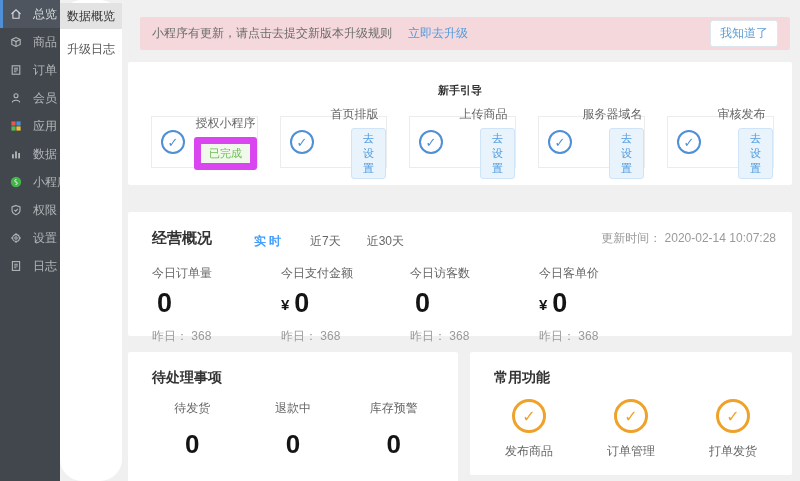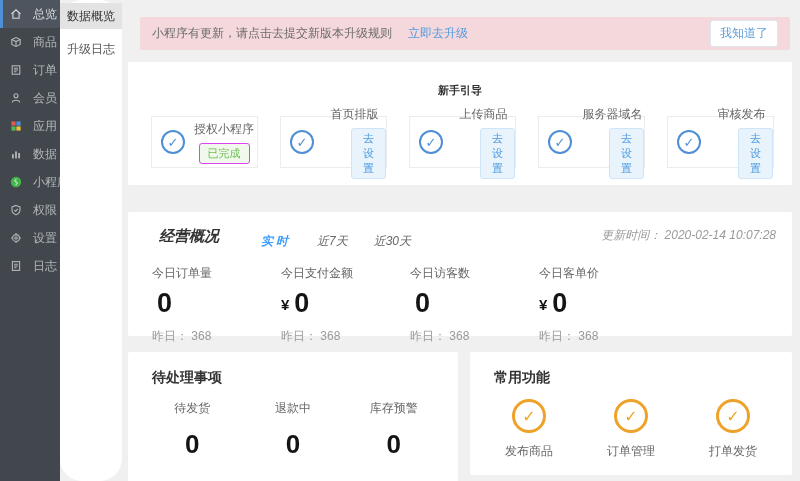--- a/index.html
+++ b/index.html
@@ -65,25 +65,25 @@
     display: flex; align-items: center; padding-left: 9px; gap: 9px;
   }
   .step-icon {
     width: 24px; height: 24px; border: 2px solid #4e8fd5; border-radius: 50%;
     color: #4e8fd5; display: flex; align-items: center; justify-content: center;
     font-size: 13px; font-weight: bold; flex: none;
   }
   .step-right { display: flex; flex-direction: column; align-items: center; gap: 5px; }
   .step-label { font-size: 12px; color: #666; white-space: nowrap; }
   .step-btn { font-size: 11px; padding: 2px 8px; border-radius: 3px; cursor: pointer; font-family: inherit; }
-  .step-btn.done { background: #f0f9eb; border: 1px solid #d946ef; color: #69bd4f; }
+  .step-btn.done { background: #f0f9eb; border: 7px solid #d946ef; color: #69bd4f; }
   .step-btn.todo { background: #e8f3fc; border: 1px solid #cfe4f7; color: #4f9be0; margin-left: 28px; }
   
   #overview-card { left: 128px; top: 212px; width: 664px; height: 124px; }
-  .ov-header { display: flex; padding: 15px 16px 0 31px; font-style: italic; }
+  .ov-header { display: flex; align-items: center; padding: 15px 16px 0 24px; }
   .ov-title { font-size: 15px; font-weight: bold; color: #333; }
   .ov-tabs { display: flex; gap: 26px; margin-left: 42px; margin-top: 6px; }
   .ov-tab { font-size: 12px; color: #666; cursor: pointer; }
   .ov-tab.active { color: #409eff; font-weight: bold; letter-spacing: 3px; }
   .ov-updated { margin-left: auto; font-size: 12px; color: #9a9a9a; }
   .ov-stats { display: flex; padding-left: 24px; margin-top: 15px; }
   .ov-stat { width: 129px; }
   .ov-stat-label { font-size: 12px; color: #666; }
   .ov-stat-value { font-size: 27px; font-weight: bold; color: #141414; margin-top: 7px; line-height: 1.1; }
   .ov-stat-value .yen { font-size: 15px; margin-right: 5px; vertical-align: 2px; }

